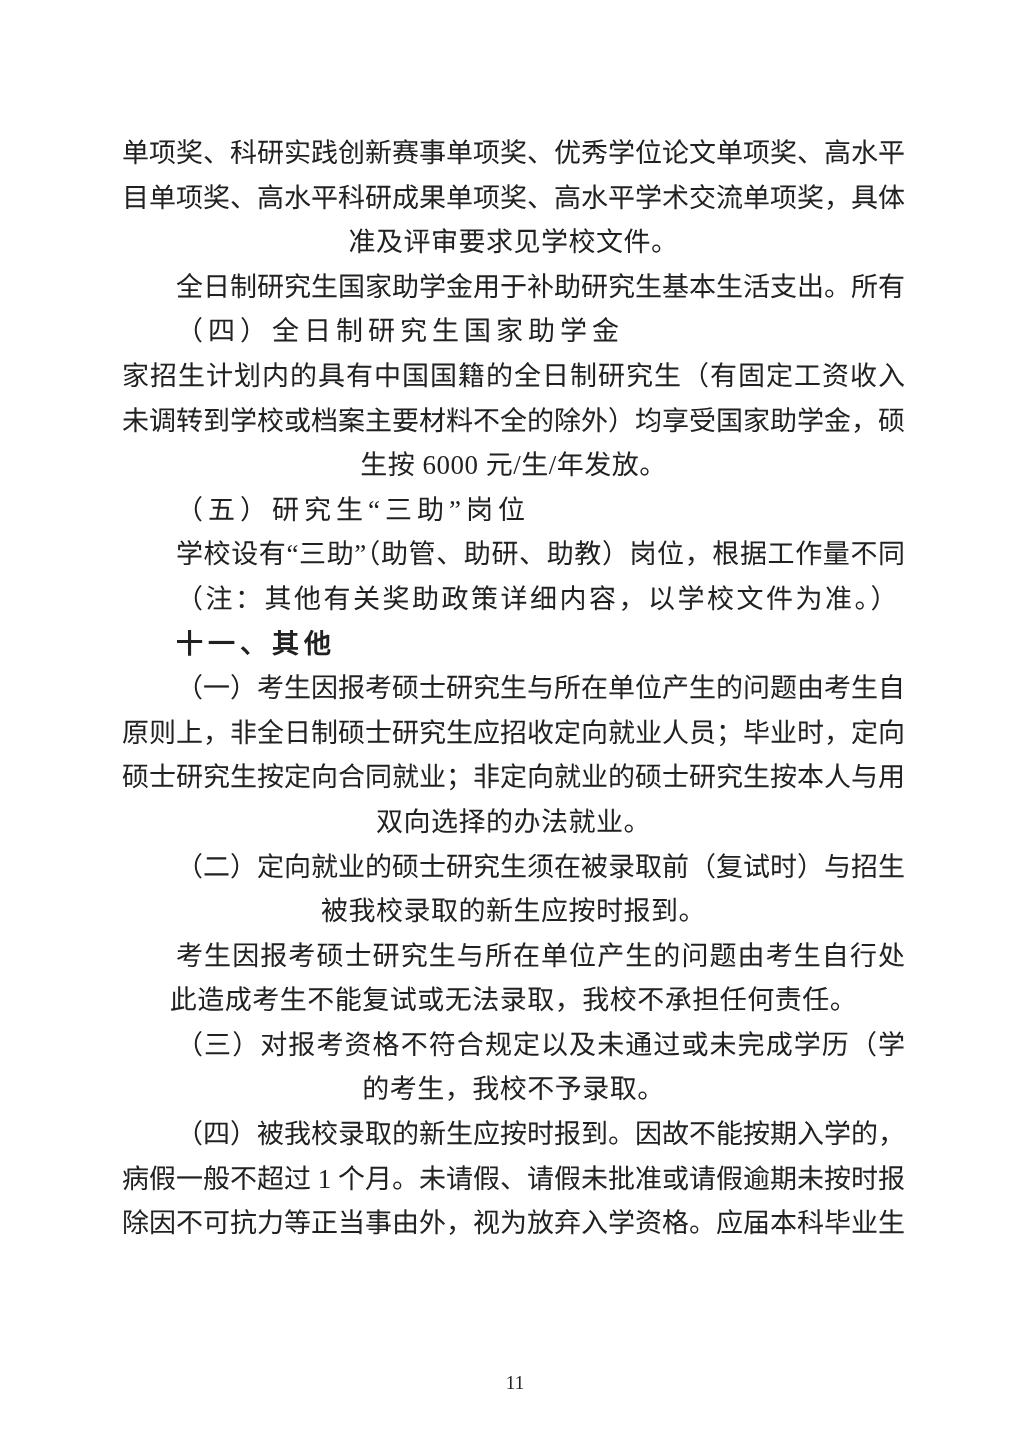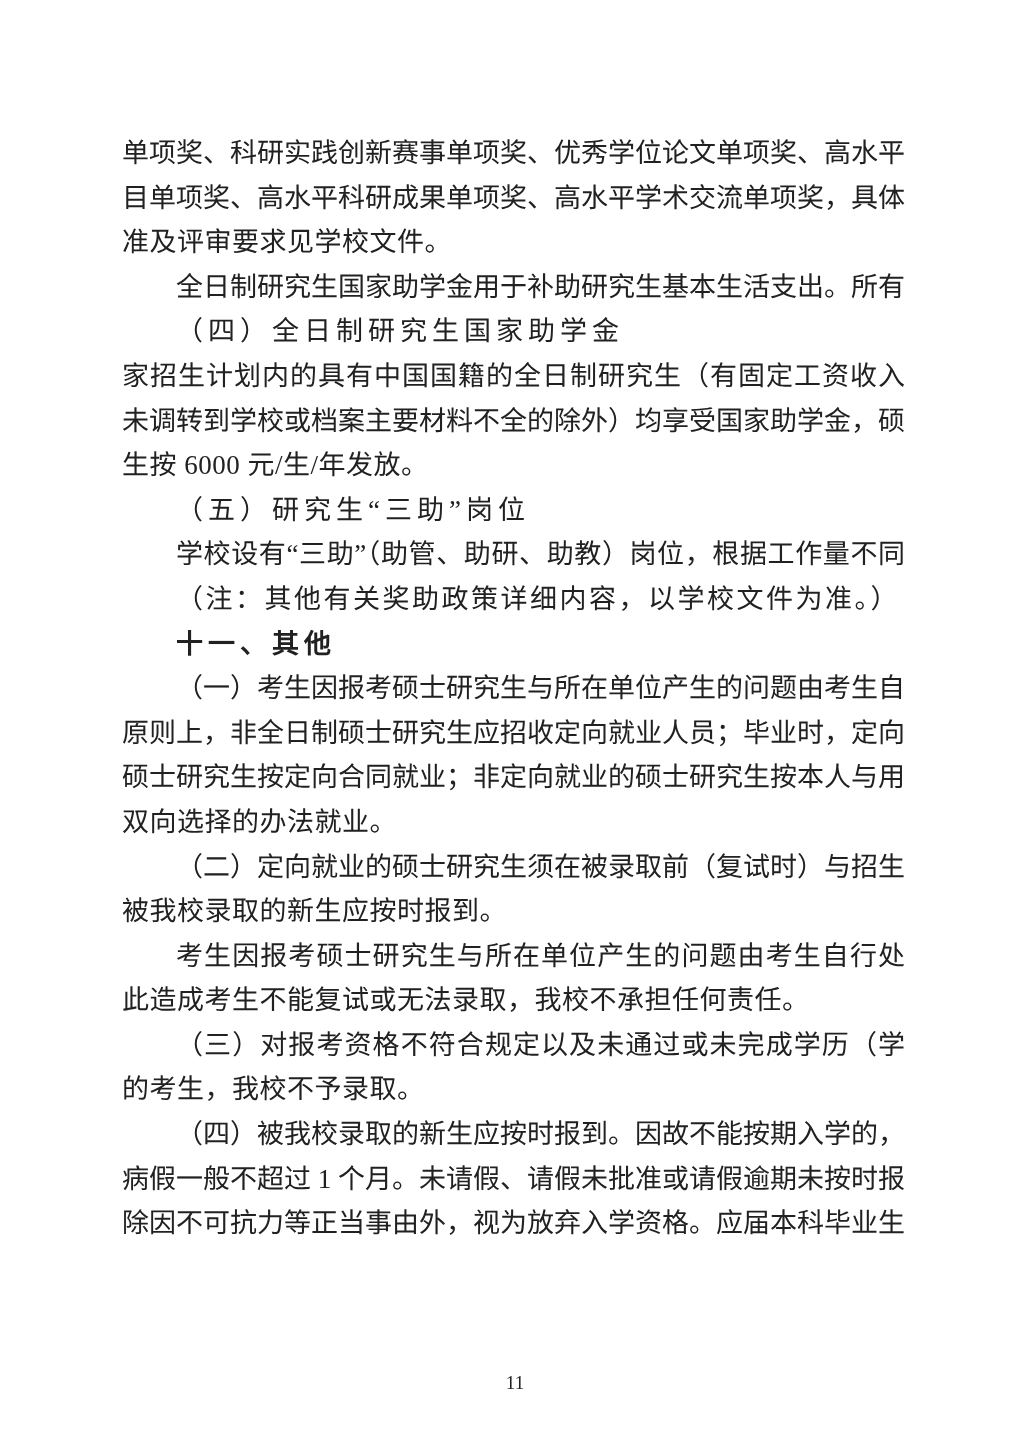--- a/index.html
+++ b/index.html
@@ -45,20 +45,21 @@
     font-weight: bold;
   }
   .line.spread {
     letter-spacing: 5px;
   }
   .line.spread-sm {
     letter-spacing: 2.5px;
   }
   .line.plain {
     letter-spacing: 0.5px;
+    text-align: center;
   }
   .page-number {
     position: absolute;
     top: 1372px;
     left: 3px;
     width: 1024px;
     text-align: center;
     font-size: 19px;
     color: #222222;
   }

